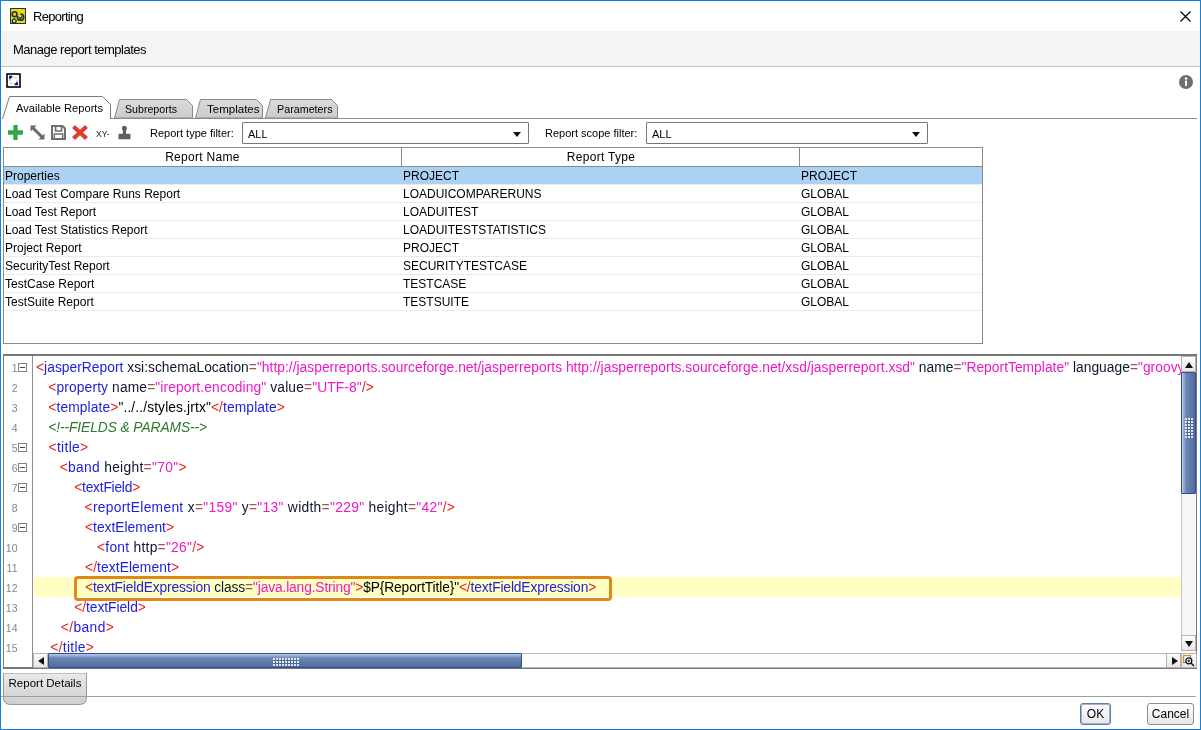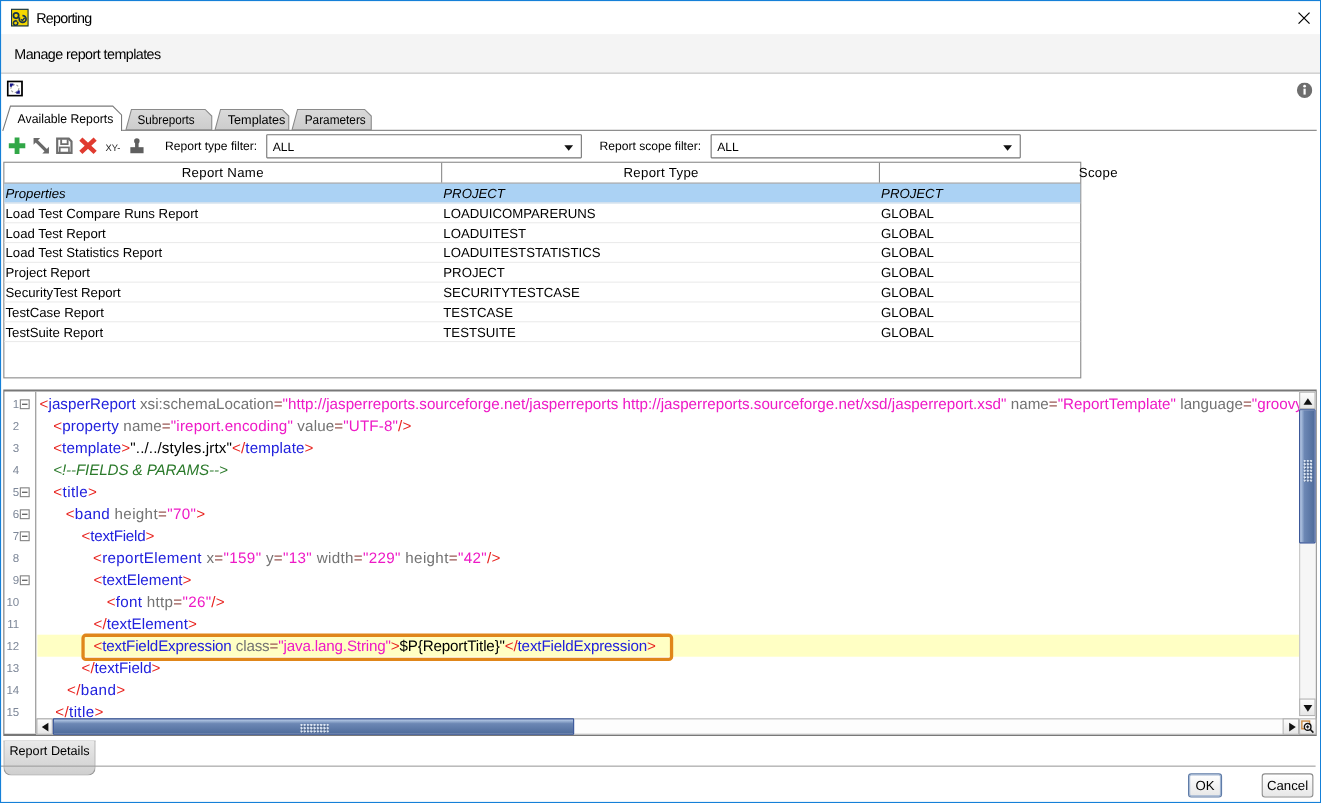--- a/index.html
+++ b/index.html
@@ -23,33 +23,33 @@
 .combo .arr { position:absolute; right:7px; top:9px; width:0; height:0; border-left:4px solid transparent; border-right:4px solid transparent; border-top:5px solid #111; }
 
 
 #rtable { position:absolute; left:3px; top:147px; width:980px; height:197px; border:1px solid #8a8a8a; background:#fff; }
 #thead { position:absolute; left:0; top:0; width:100%; height:19px; border-bottom:1px solid #8a8a8a; font-size:12px; }
 .thc { position:absolute; top:2px; text-align:center; letter-spacing:0.3px; }
 .tsep { position:absolute; top:0; width:1px; height:18px; background:#8a8a8a; }
 .trow { position:absolute; left:0; width:100%; height:18px; font-size:12px; border-bottom:1px solid #ebebeb; }
 .trow div { position:absolute; top:2px; white-space:nowrap; }
 .c1 { left:1px; } .c2 { left:399px; } .c3 { left:797px; }
-.sel { background:#abd2f4;font-style:italic; }
+.sel { background:#abd2f4; }
 
 
 #editor { position:absolute; left:3px; top:354px; width:1194px; height:315px; border:1px solid #787878; border-top:2px solid #787878; border-bottom:2px solid #787878; background:#fff; overflow:hidden; }
 #hl12 { position:absolute; left:29.5px; top:221px; width:1148px; height:20px; background:#ffffc4; }
 .eline { position:absolute; left:0; width:1400px; height:20px; line-height:20px; font-size:13.8px; white-space:pre; }
 .lnum { position:absolute; left:0; width:13.5px; text-align:right; font-size:10.5px; color:#7d8798; height:20px; line-height:20px; }
 .fold { position:absolute; left:14px; width:9px; height:9px; border:1px solid #828282; background:#fff; }
 .fold:after { content:""; position:absolute; left:1px; top:3px; width:5px; height:1px; background:#444; }
 #gutline { position:absolute; left:27.5px; top:0; height:311px; width:1.5px; background:#8e8e8e; }
 .R { color:#e8231f; }
 .B { color:#2121dd; }
-.A { color:#737373;margin-top:36px; }
+.A { color:#0f172a;margin-top:36px; }
 .E { color:#9b5a56; }
 .S { color:#ee19c6; }
 .C { color:#2b7a2b; font-style:italic; }
 .K { color:#000; }
 #hlbox { position:absolute; left:74px; top:576px; width:538px; height:25px; border:3px solid #e0861a; border-radius:4px; }
 
 
 .sbtn { position:absolute; background:linear-gradient(180deg,#fdfdfd,#e6e6e6); border:1px solid #b4b4b4; }
 .tri { position:absolute; width:0; height:0; }
 #vsb { position:absolute; left:1181px; top:356px; width:15px; height:295px; background:#f6f6f6; border-left:1px solid #c6c6c6; }
@@ -148,21 +148,20 @@
   <div class="combo" style="left:646px;width:282px">
       <span class="cv">ALL</span>
       <span class="arr"></span>
     </div>
 </div>
 
 <div id="rtable">
   <div id="thead">
     <div class="thc" style="left:0;width:397px">Report Name</div>
     <div class="thc" style="left:398px;width:398px">Report Type</div>
-    <div class="thc" style="left:797px;width:395px">Scope</div>
     <div class="tsep" style="left:397px"></div>
     <div class="tsep" style="left:795px"></div>
   </div>
   <div class="trow sel" style="top:19px">
       <div class="c1">Properties</div>
       <div class="c2">PROJECT</div>
       <div class="c3">PROJECT</div>
     </div>
   <div class="trow" style="top:37px">
       <div class="c1">Load Test Compare Runs Report</div>

